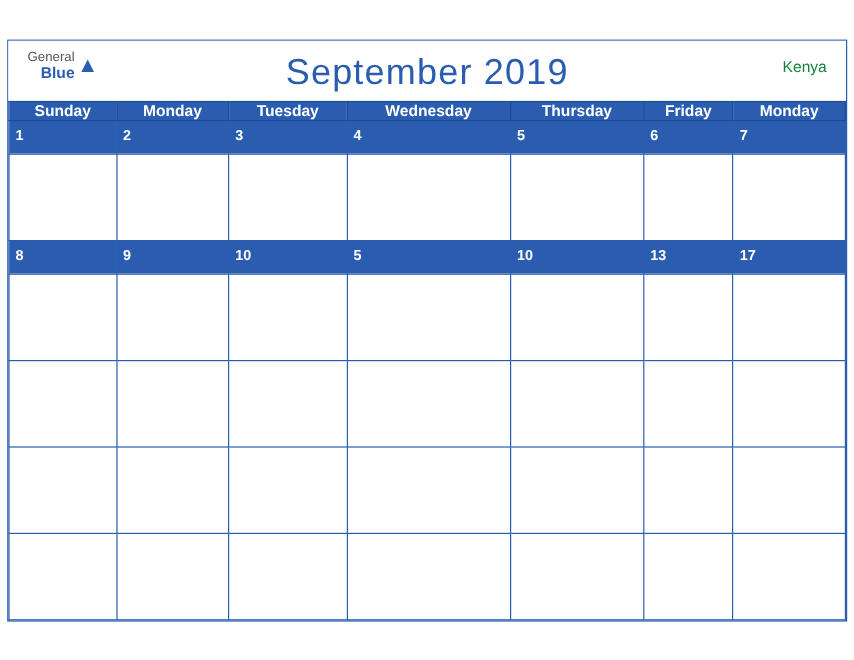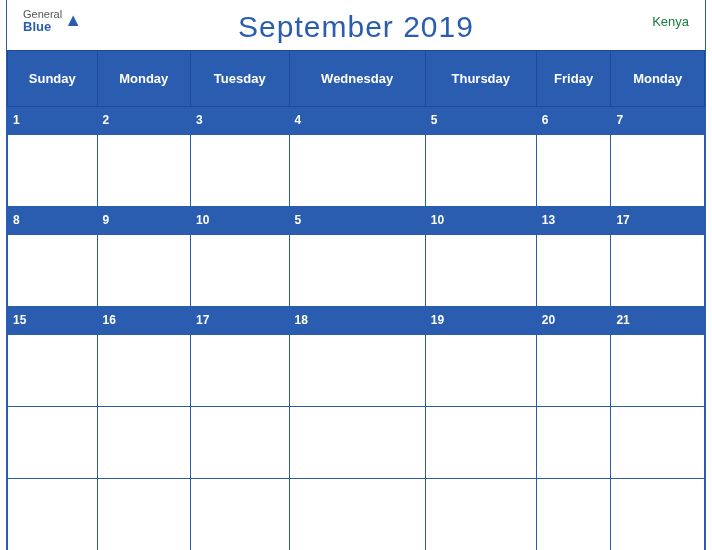--- a/index.html
+++ b/index.html
@@ -37,20 +37,21 @@
       font-size: 11px;
       color: #555;
       font-weight: normal;
       line-height: 1.1;
     }
     .logo-text-blue {
       font-size: 13px;
       color: #2a5db0;
       font-weight: bold;
       line-height: 1.1;
+      text-align: right;
     }
     .logo-bird {
       color: #2a5db0;
       font-size: 18px;
       margin-left: 2px;
     }
     .logo-row {
       display: flex;
       align-items: center;
     }
@@ -70,21 +71,21 @@
     .calendar-grid {
       width: 100%;
       border-collapse: collapse;
     }
     .calendar-grid th {
       background: #2a5db0;
       color: #fff;
       font-size: 13px;
       font-weight: bold;
       text-align: center;
-      padding: 20px 0;
+      padding: 0 0;
       border: 1px solid #1e4a9a;
     }
     .calendar-grid td {
       border: 1px solid #2a5db0;
       vertical-align: top;
       height: 72px;
       padding: 3px 5px;
       background: #fff;
     }
     .date-num {
@@ -165,29 +166,20 @@
         </tr>
         <tr class="week-row">
           <td></td>
           <td></td>
           <td></td>
           <td></td>
           <td></td>
           <td></td>
           <td></td>
         </tr>
-        <tr class="row-header">
-          <td><span class="date-num">15</span></td>
-          <td><span class="date-num">16</span></td>
-          <td><span class="date-num">17</span></td>
-          <td><span class="date-num">18</span></td>
-          <td><span class="date-num">19</span></td>
-          <td><span class="date-num">20</span></td>
-          <td><span class="date-num">21</span></td>
-        </tr>
         <tr class="week-row">
           <td></td>
           <td></td>
           <td></td>
           <td></td>
           <td></td>
           <td></td>
           <td></td>
         </tr>
         <tr class="week-row">

